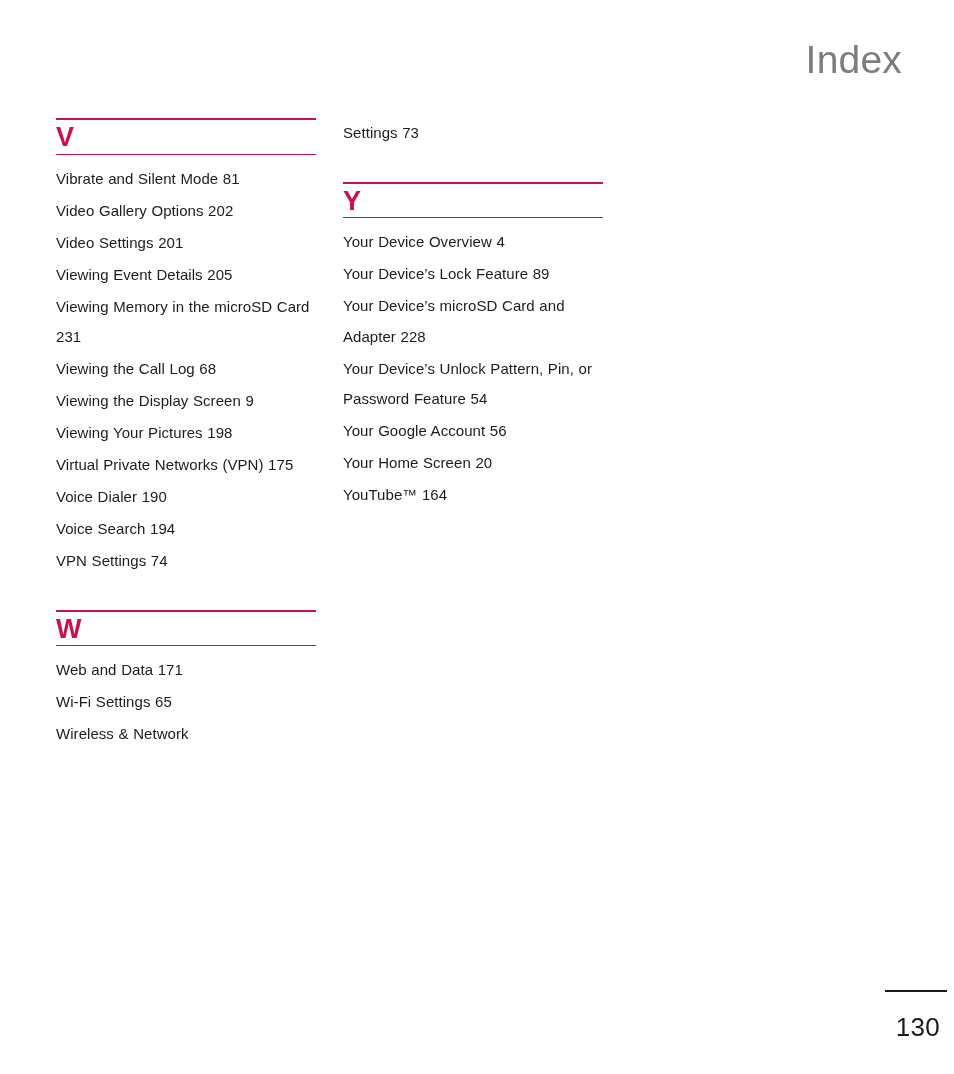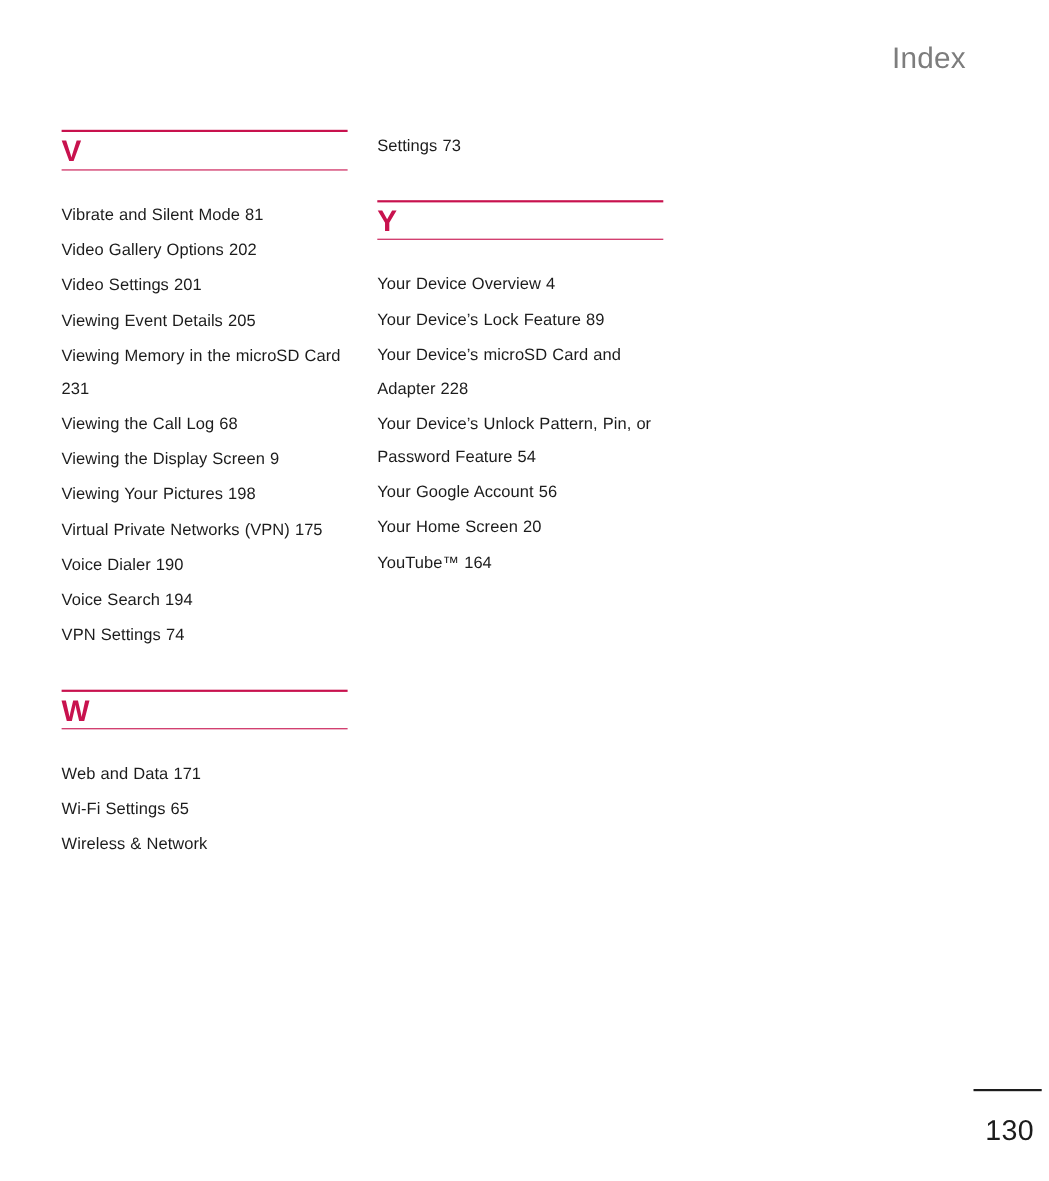--- a/index.html
+++ b/index.html
@@ -13,22 +13,22 @@
     font-family: "Liberation Sans", sans-serif;
     -webkit-font-smoothing: antialiased;
     overflow: hidden;
     position: relative;
   }
 
   
   .running-head {
     position: absolute;
     top: 40px;
-    right: 76px;
-    font-size: 27px;
+    right: 52px;
+    font-size: 39px;
     font-weight: 300;
     color: #7d7d7d;
     letter-spacing: 0.2px;
     line-height: 1;
   }
 
   
   .columns {
     position: absolute;
     top: 118px;
@@ -62,21 +62,21 @@
   .section-letter {
     font-size: 27px;
     font-weight: 700;
     color: #c8124e;
     line-height: 1.02;
     letter-spacing: 0.3px;
   }
 
   
   .entries {
-    margin-top: 26px;
+    margin-top: 9px;
   }
   .entry {
     font-size: 15px;
     line-height: 30.5px;
     color: #1c1c1c;
     letter-spacing: 0.05px;
     margin-bottom: 1.5px;
     word-spacing: 0.4px;
   }
 

